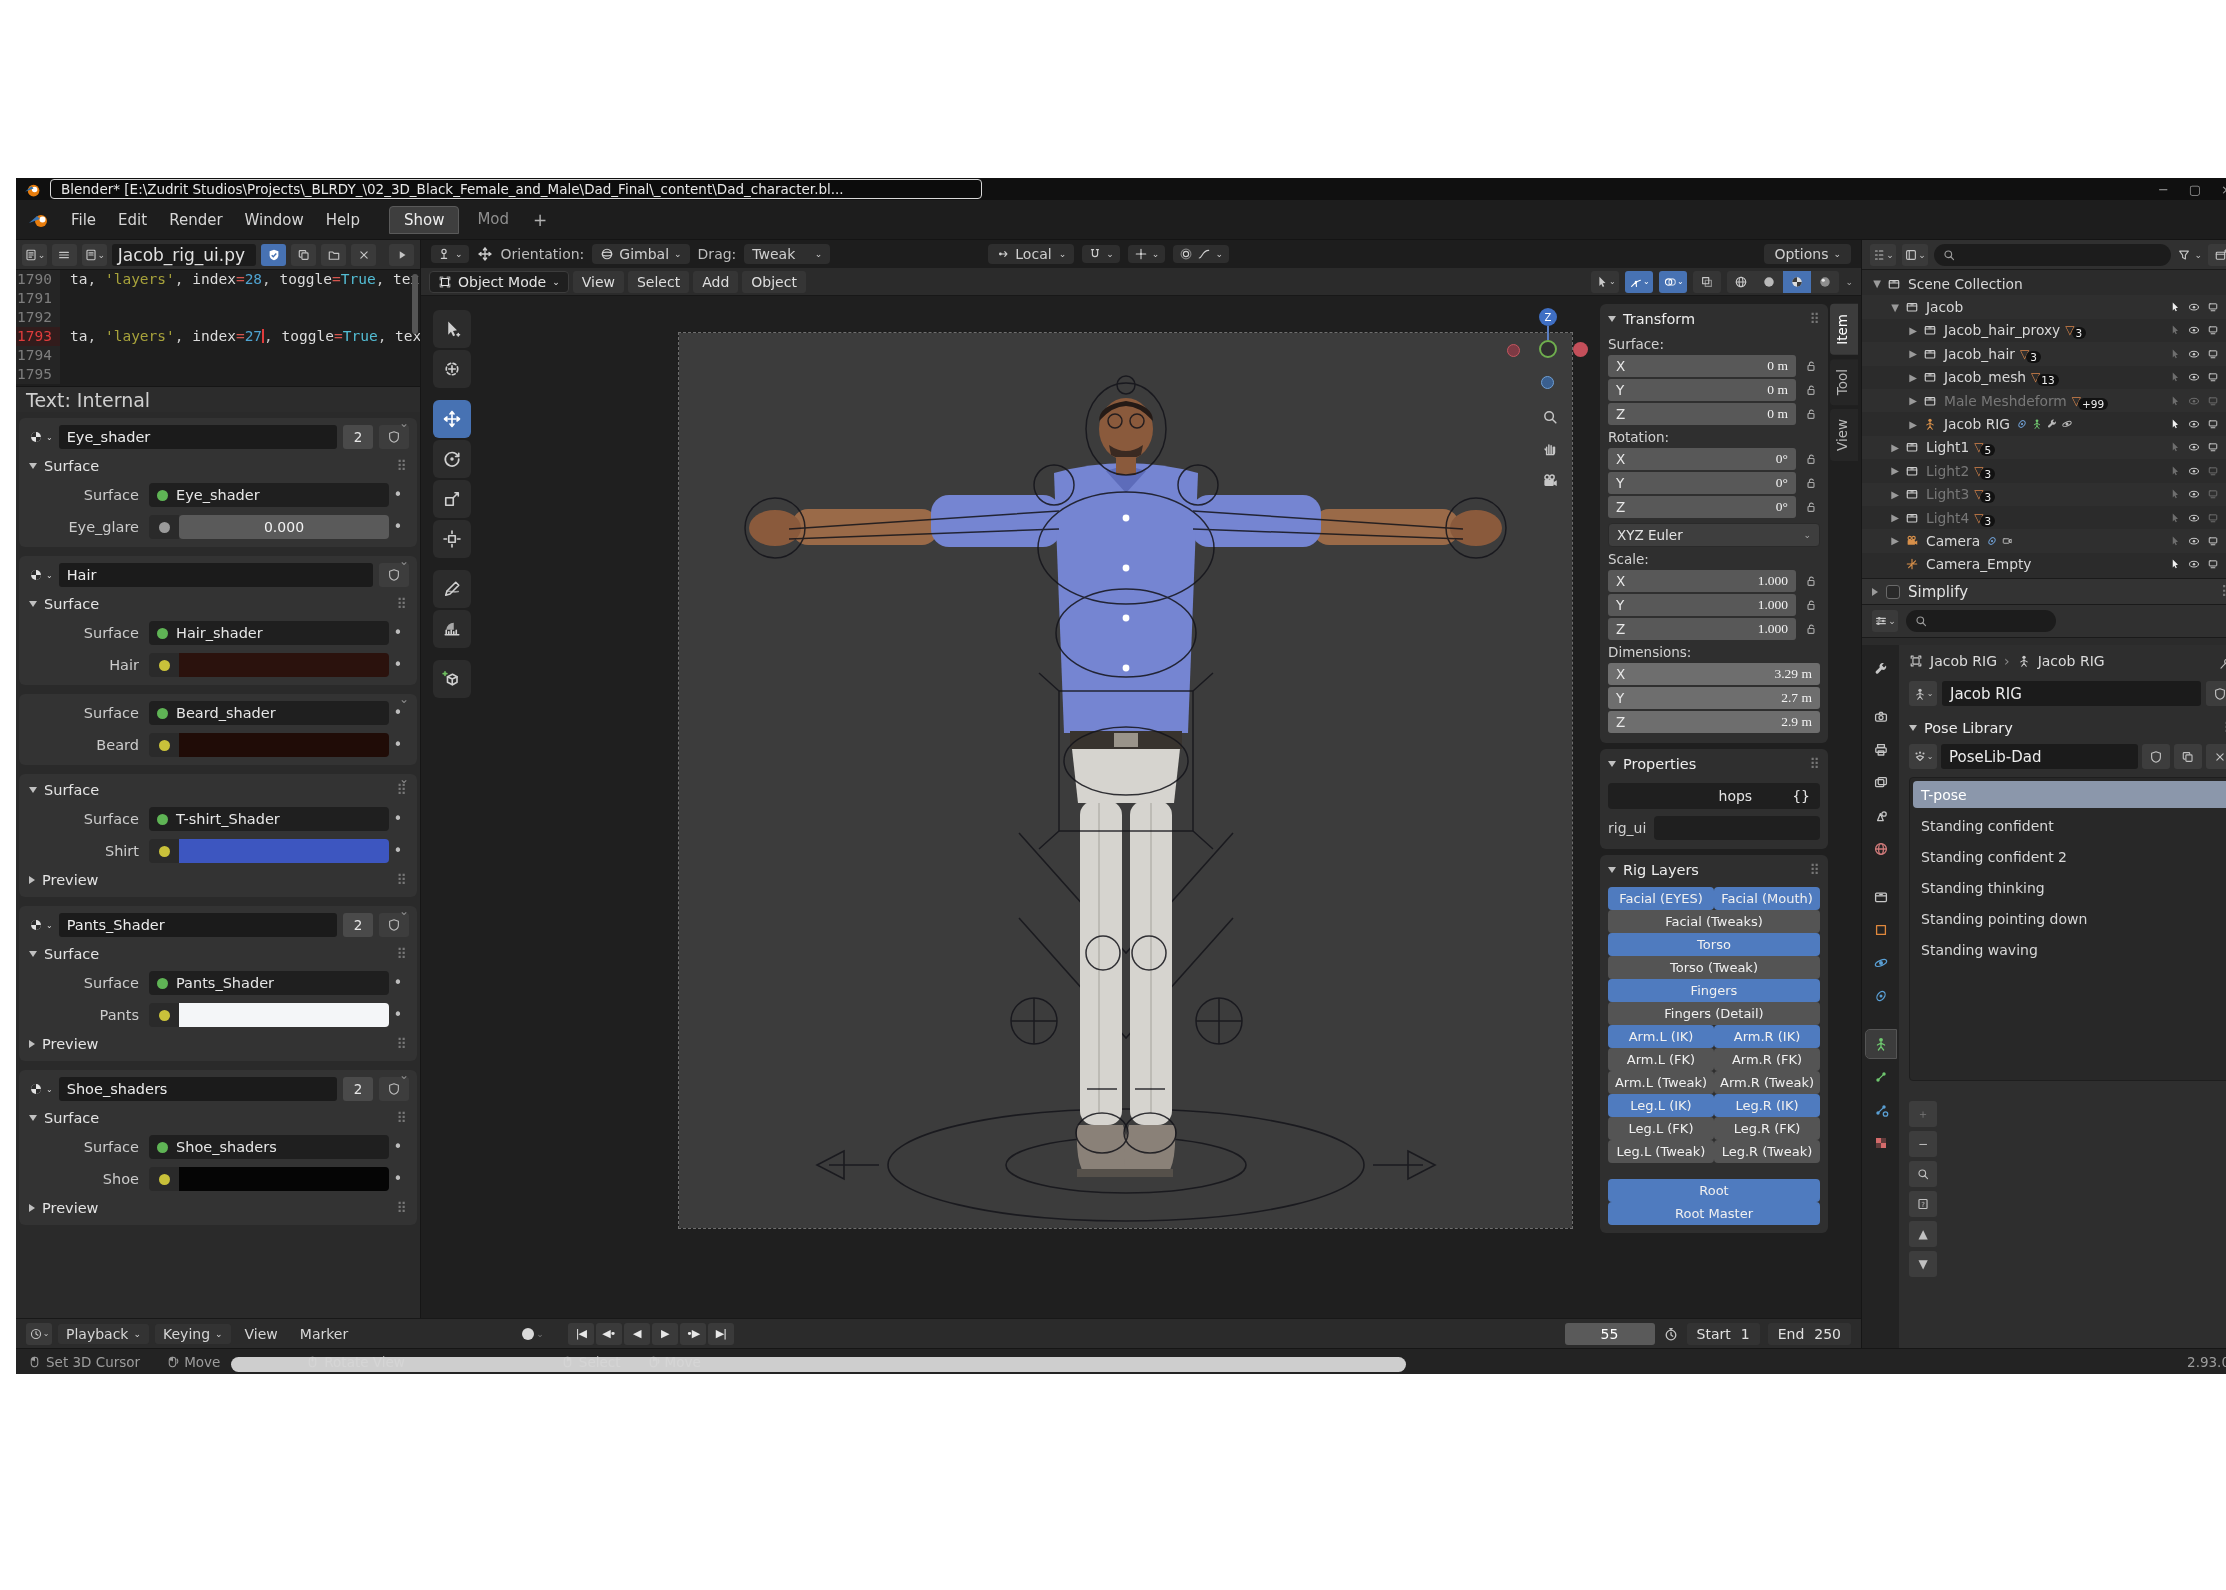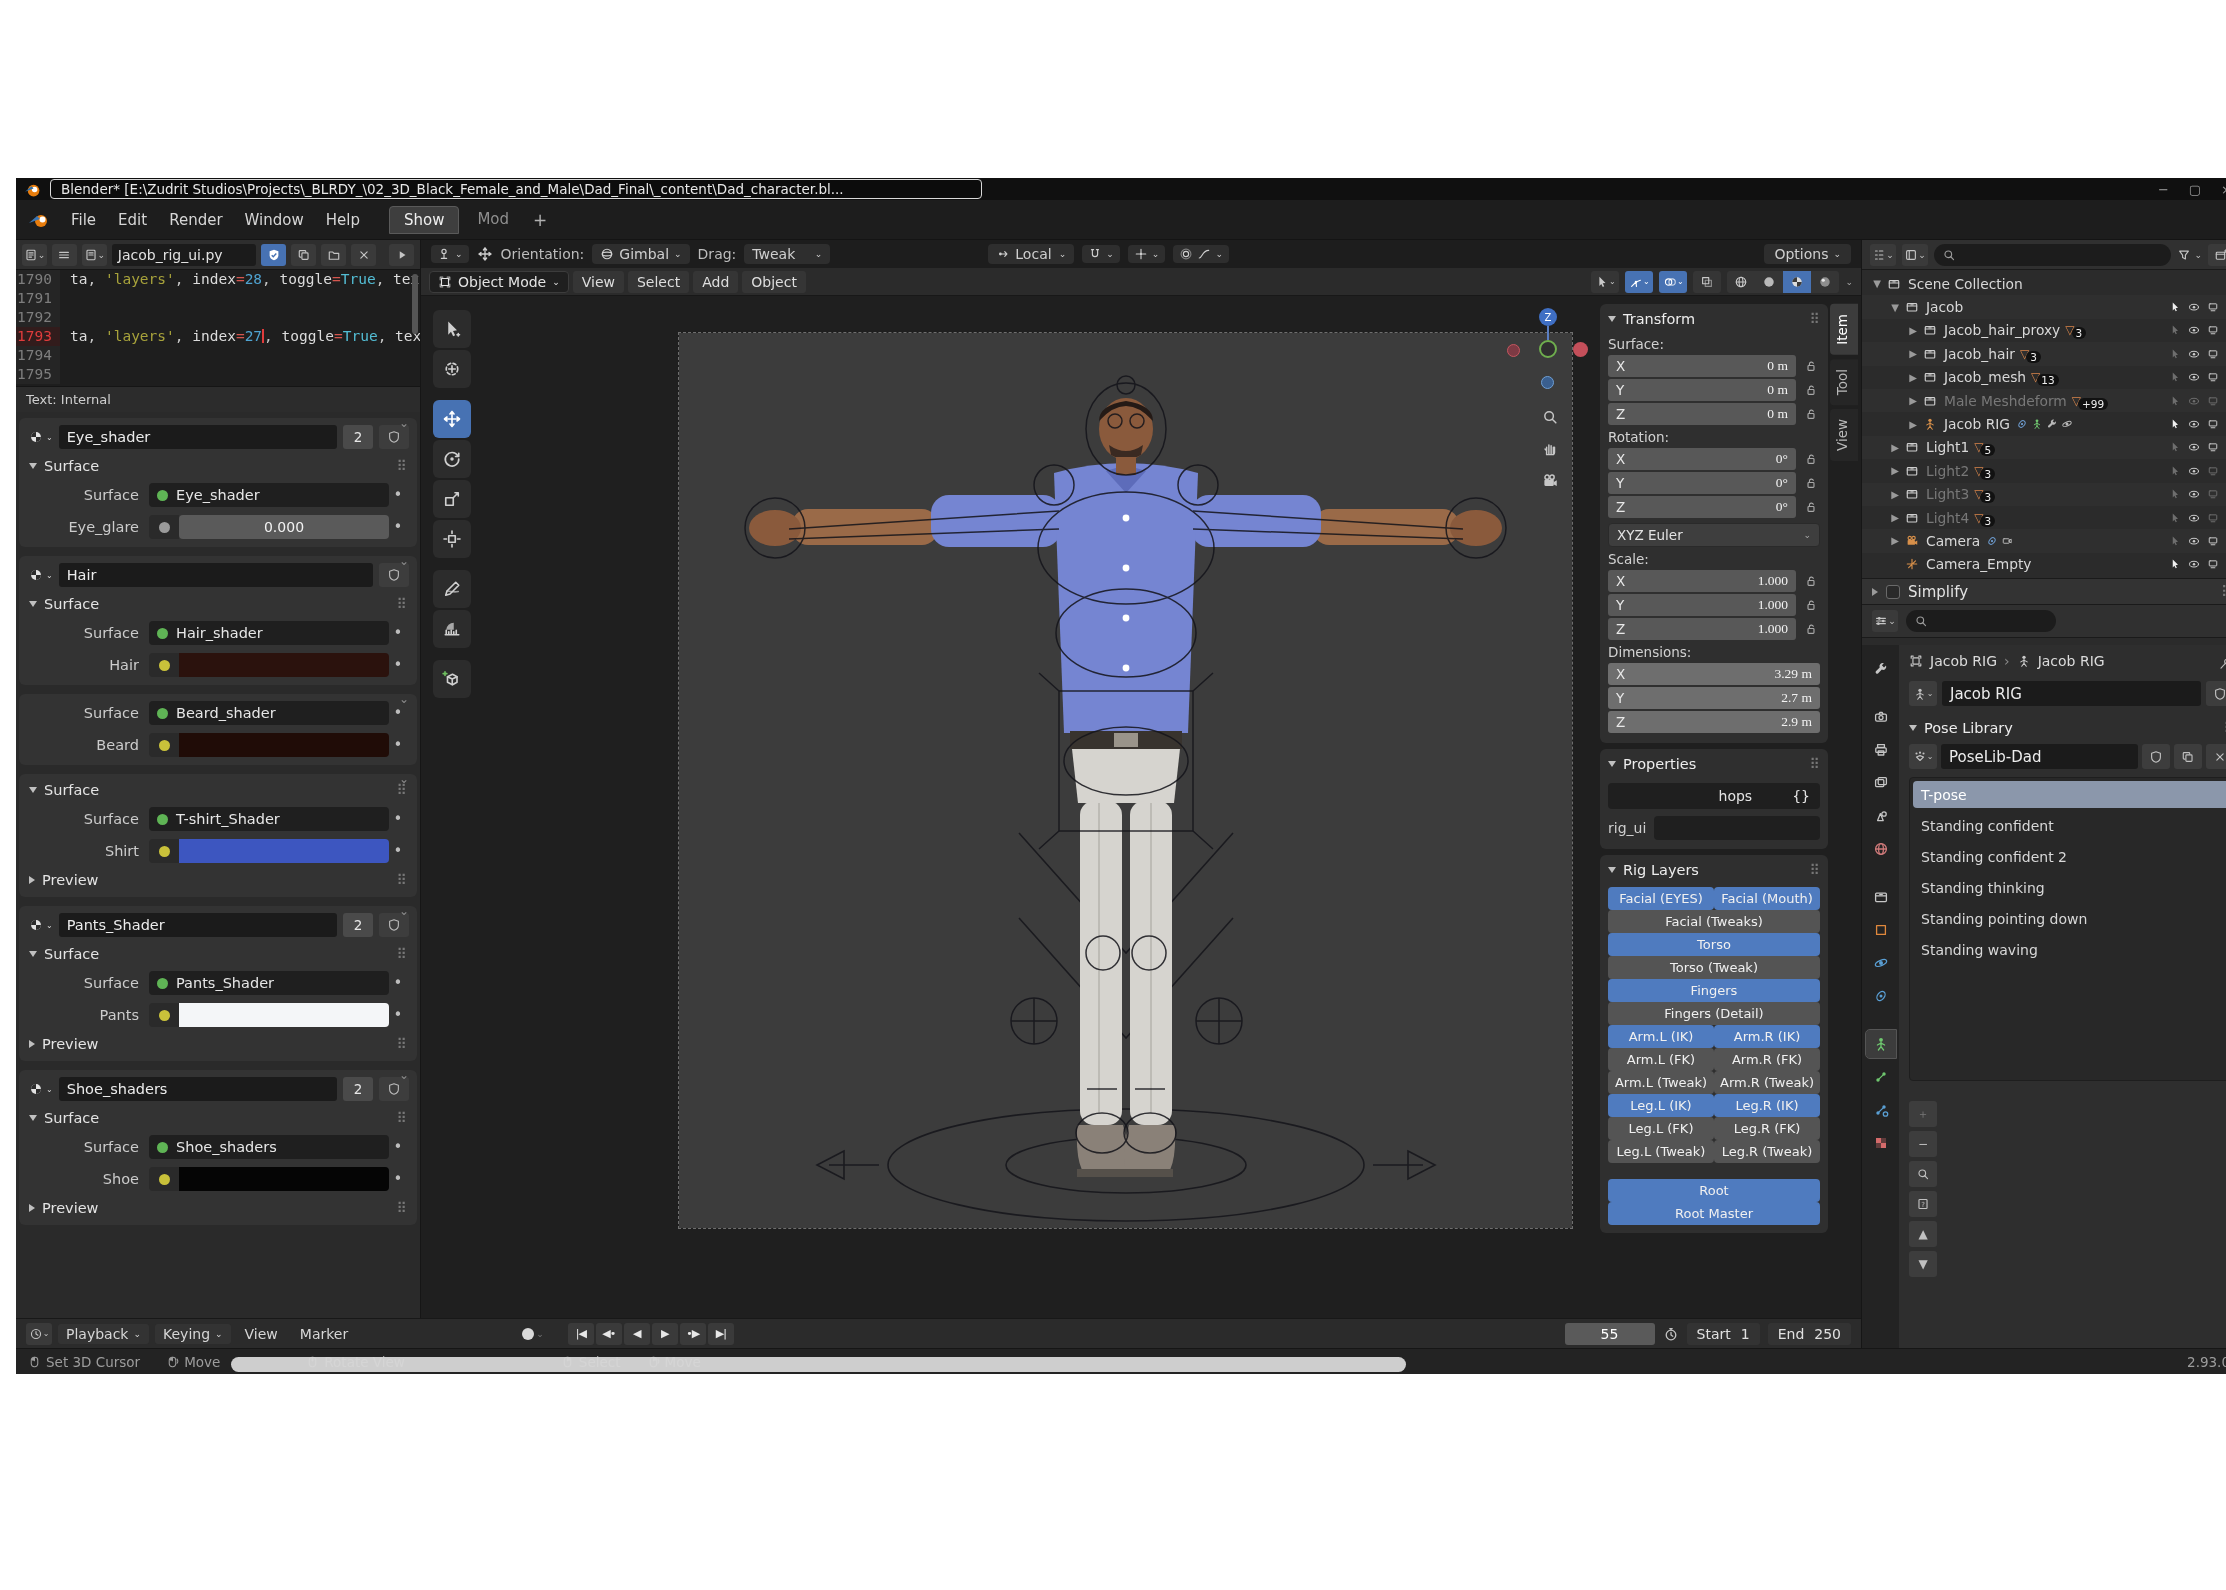--- a/index.html
+++ b/index.html
@@ -28,29 +28,29 @@
   
   #left   { position:absolute; left:0; top:62px; width:405px; bottom:56px; background:#2a2a2a; border-right:1px solid #161616; overflow:hidden; }
   #center { position:absolute; left:405px; top:62px; right:381px; bottom:56px; background:#1f1f1f; }
   #right  { position:absolute; right:0; top:62px; width:381px; bottom:26px; background:#2b2b2b; border-left:1px solid #161616; }
 
   
   #texted { position:absolute; left:0; top:0; width:100%; height:172px; background:#1e1e1e; }
   #te-head { height:30px; background:#2e2e2e; display:flex; align-items:center; gap:5px; padding:0 6px; border-bottom:1px solid #151515; }
   .te-btn { width:26px; height:22px; background:#3a3a3a; border-radius:3px; display:flex; align-items:center; justify-content:center; color:#c4c4c4; }
   .te-btn.blue { background:#4772b3; color:#fff; }
-  #te-filebox { width:150px; height:22px; background:#1b1b1b; border-radius:3px; color:#e2e2e2; font-size:14px; display:flex; align-items:center; gap:5px; padding:0 6px; }
+  #te-filebox { width:150px; height:22px; background:#1b1b1b; border-radius:3px; color:#e2e2e2; font-size:17px; display:flex; align-items:center; gap:5px; padding:0 6px; }
   #code { position:absolute; top:30px; left:0; right:0; bottom:26px; font-family:"DejaVu Sans Mono", monospace; font-size:14.5px; line-height:19px; }
   .cl { display:flex; }
   .cl .gut { width:44px; text-align:right; padding-right:8px; color:#7e7e7e; background:#252525; flex:none; }
   .cl.cur .gut { color:#e03c3c; background:#321c1c; }
   .cl .src { padding-left:10px; white-space:pre; color:#d8d8d8; }
   .tk-string{color:#a7a23b;} .tk-number{color:#4fa3d1;} .tk-op{color:#d4564e;} .tk-keyword{color:#53bdd4;} .tk-plain{color:#dcdcdc;} .tk-punct{color:#c8c8c8;}
   .caret-red{display:inline-block;width:2px;height:14px;background:#e03c3c;vertical-align:-2px;}
-  #te-foot { position:absolute; bottom:0; left:0; right:0; height:26px; background:#2c2c2c; display:flex; align-items:center; padding:0 10px; color:#cfcfcf; font-size:13px; border-top:1px solid #151515; }
+  #te-foot { position:absolute; bottom:0; left:0; right:0; height:26px; background:#2c2c2c; display:flex; align-items:center; padding:0 10px; color:#cfcfcf; font-size:19px; border-top:1px solid #151515; }
   #code-scroll{position:absolute;right:2px;top:34px;width:6px;height:60px;background:#555;border-radius:3px;}
 
   
   #shaders { position:absolute; top:172px; left:0; right:0; bottom:0; background:#2a2a2a; padding:6px 3px 0 3px; overflow:hidden; }
   .spanel { background:#333333; border-radius:6px; margin-bottom:9px; padding:3px 0 4px 0; position:relative; }
   .sp-chev { position:absolute; right:8px; top:-2px; color:#8a8a8a; font-size:12px; }
   .sp-head { display:flex; align-items:center; gap:6px; padding:4px 8px 4px 10px; }
   .mat-chip { display:flex; align-items:center; gap:3px; color:#dedede; }
   .sp-name { flex:1; height:24px; background:#1b1b1b; border-radius:3px; color:#ececec; display:flex; align-items:center; padding:0 8px; font-size:14.5px; }
   .sp-users { width:30px; height:24px; background:#4a4a4a; border-radius:3px; color:#e8e8e8; display:flex; align-items:center; justify-content:center; font-size:13.5px; }

